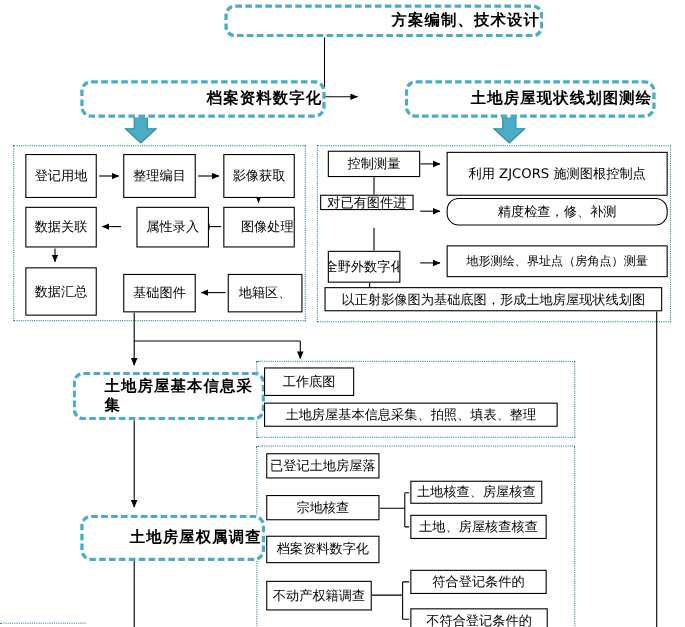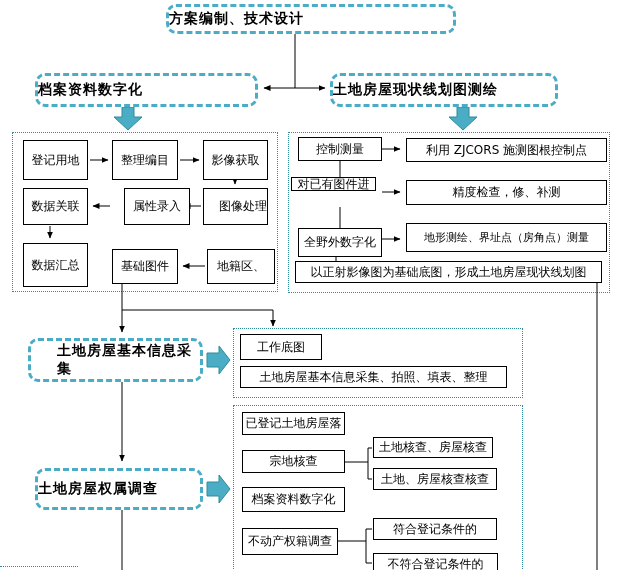--- a/index.html
+++ b/index.html
@@ -3,23 +3,24 @@
 <meta charset="utf-8">
 <style>
   html,body{margin:0;padding:0;}
   body{
     width:623px;height:570px;position:relative;background:#fff;
     font-family:"DejaVu Sans","Liberation Sans",sans-serif;
     overflow:hidden;color:#000;
   }
   .stage{
     position:absolute;border:3px dashed #4BACC6;border-radius:10px;
-    background:#fff;display:flex;align-items:center;justify-content:flex-start;
+    background:#fff;display:flex;align-items:center;justify-content:flex-end;
     font-weight:bold;font-size:14px;letter-spacing:1px;box-sizing:border-box;
     z-index:3;
+    margin-left:38px;
   }
   .panel{
     position:absolute;border:1px dotted #2E8B99;background:transparent;
     box-sizing:border-box;z-index:1;
   }
   .n{
     position:absolute;border:1px solid #000;background:#fff;
     display:flex;align-items:center;justify-content:center;
     font-size:12px;box-sizing:border-box;z-index:3;white-space:nowrap;
     overflow:hidden;
@@ -124,27 +125,27 @@
 <div class="n" style="left:207px;top:249px;width:68px;height:35px;">
     <span>地籍区、</span>
   </div>
 
 <div class="n" style="left:298px;top:137px;width:84px;height:24px;text-align:right;">
     <span>控制测量</span>
   </div>
 <div class="n" style="left:291px;top:177px;width:85px;height:14px;">
     <span>对已有图件进</span>
   </div>
-<div class="n" style="left:298px;top:228px;width:84px;height:29px;">
+<div class="n" style="left:298px;top:228px;width:66px;height:29px;">
     <span>全野外数字化</span>
   </div>
-<div class="n" style="left:406px;top:138px;width:201px;height:24px;">
+<div class="n" style="left:406px;top:138px;width:201px;height:40px;">
     <span>利用 ZJCORS 施测图根控制点</span>
   </div>
-<div class="n" style="left:406px;top:180px;width:201px;height:25px;">
+<div class="n" style="left:406px;top:180px;width:201px;height:25px;border-radius:11px;">
     <span>精度检查，修、补测</span>
   </div>
 <div class="n small" style="left:406px;top:223px;width:201px;height:29px;">
     <span>地形测绘、界址点（房角点）测量</span>
   </div>
 <div class="n" style="left:295px;top:261px;width:307px;height:22px;">
     <span>以正射影像图为基础底图，形成土地房屋现状线划图</span>
   </div>
 
 <div class="n" style="left:240px;top:334px;width:82px;height:26px;">

